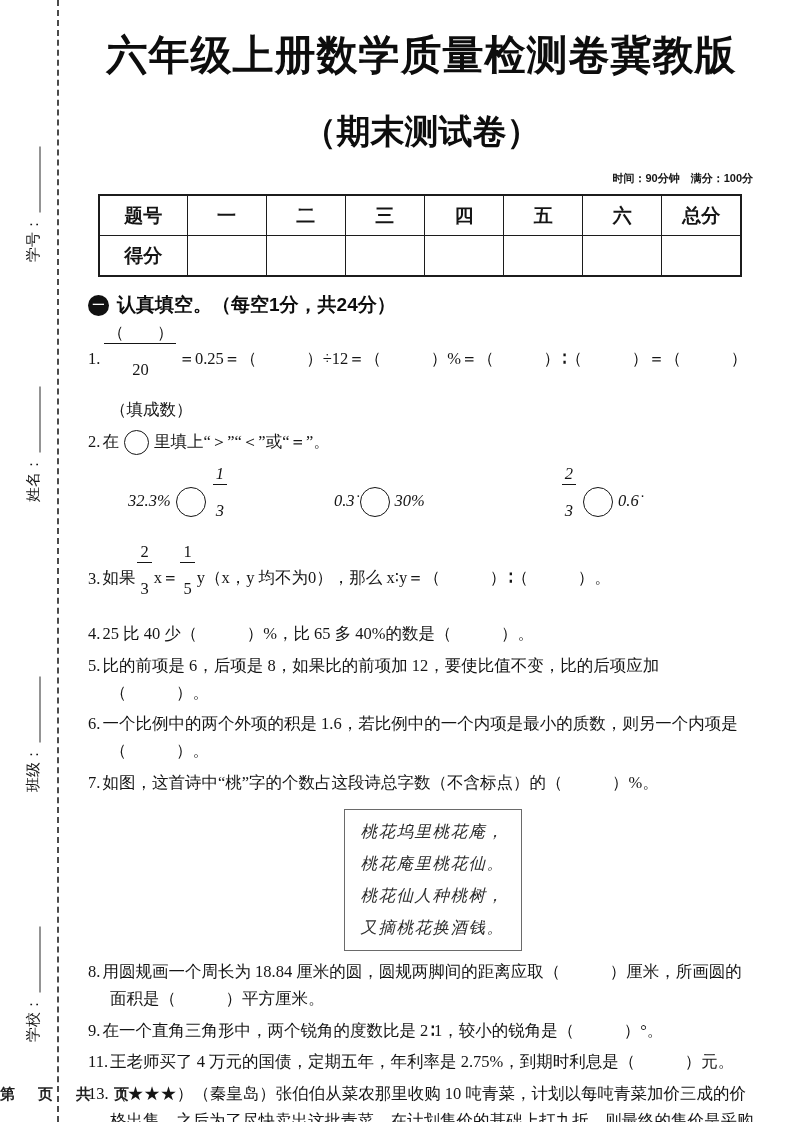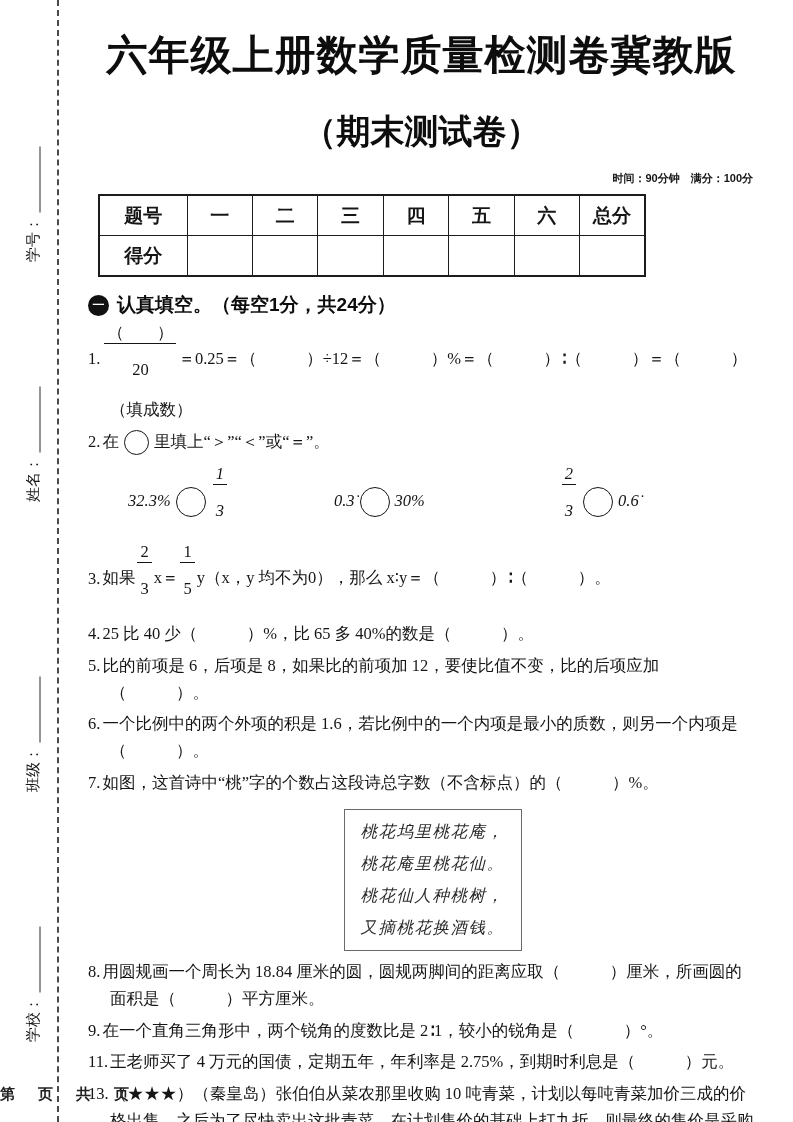--- a/index.html
+++ b/index.html
@@ -11,21 +11,21 @@
               font-size:15px;color:#151515;white-space:nowrap;}
   .side-line{display:inline-block;width:66px;height:1em;border-bottom:1.3px solid #2a2a2a;margin-left:4px;vertical-align:-3px;}
   
   .content{position:absolute;left:88px;top:0;width:667px;}
   .title{margin:28px 0 0;text-align:center;font-family:"Liberation Sans","DejaVu Sans",sans-serif;
          font-weight:bold;font-size:41px;letter-spacing:1px;color:#0d0d0d;}
   .subtitle{margin:26px 0 0;text-align:center;font-family:"Liberation Sans","DejaVu Sans",sans-serif;
             font-weight:bold;font-size:34px;color:#0d0d0d;}
   .info{margin:16px 2px 8px 0;text-align:right;font-family:"Liberation Sans","DejaVu Sans",sans-serif;
         font-weight:bold;font-size:11px;}
-  table.score{width:548px;margin-left:10px;border-collapse:collapse;table-layout:fixed;border:2.2px solid #1c1c1c;}
+  table.score{width:644px;margin-left:10px;border-collapse:collapse;table-layout:fixed;border:2.2px solid #1c1c1c;}
   table.score td{border:1.2px solid #1c1c1c;height:39px;text-align:center;font-size:19px;font-weight:bold;padding:0;}
   col.col-first{width:88px;}
   
   .sec-header{display:flex;align-items:center;gap:8px;margin:15px 0 6px;
               font-family:"Liberation Sans","DejaVu Sans",sans-serif;font-weight:bold;font-size:19px;color:#0d0d0d;}
   .badge{flex:0 0 auto;width:21px;height:21px;border-radius:50%;background:#111;color:#fff;
          display:flex;align-items:center;justify-content:center;font-size:12px;font-weight:bold;}
   .q{font-size:16.5px;line-height:1.62;margin:5px 0 0;padding-left:22px;}
   .q-line{display:block;}
   .q-line.first{text-indent:-22px;}

